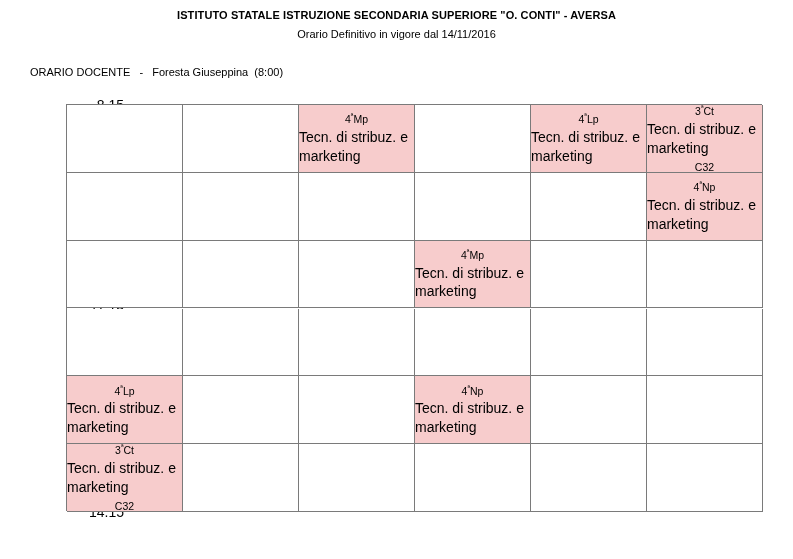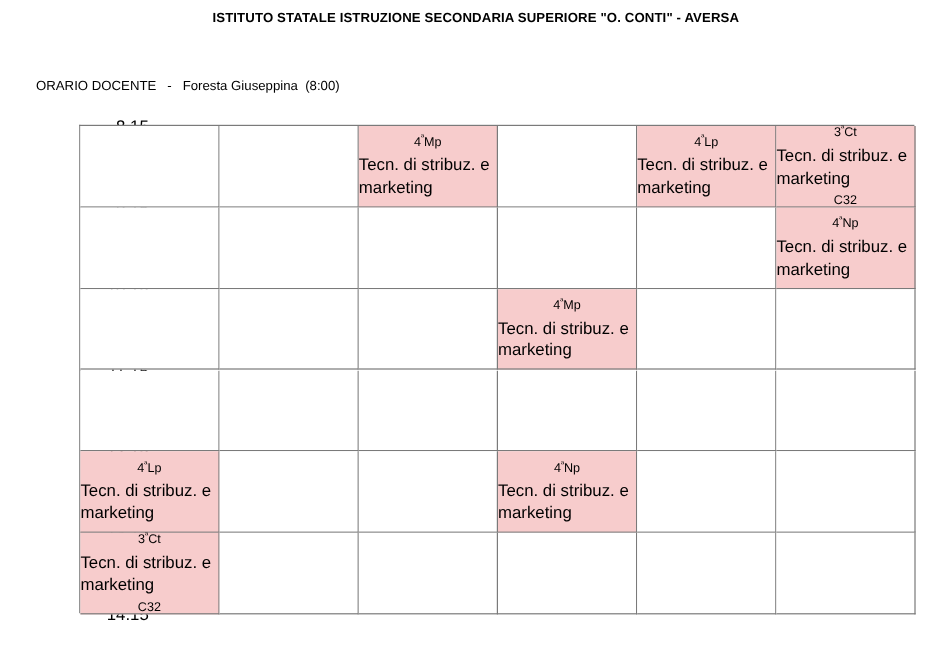--- a/index.html
+++ b/index.html
@@ -129,20 +129,21 @@
     white-space: pre;
   }
 </style>
 </head>
 <body>
 
 <div class="page">
 
   <div class="header">
     <div class="line1">ISTITUTO STATALE ISTRUZIONE SECONDARIA SUPERIORE "O. CONTI" - AVERSA</div>
+    <div class="line2">Orario Definitivo in vigore dal 14/11/2016</div>
   </div>
 
   <div class="teacher-line">ORARIO DOCENTE   -   Foresta Giuseppina  (8:00)</div>
 
 
   <div class="grid">
     <div class="time-labels" id="time-axis">
         <div class="tl" style="top: 0px;">8.15</div>
         <div class="tl" style="top: 67.8333px;">9.15</div>
         <div class="tl" style="top: 135.667px;">10.15</div>

